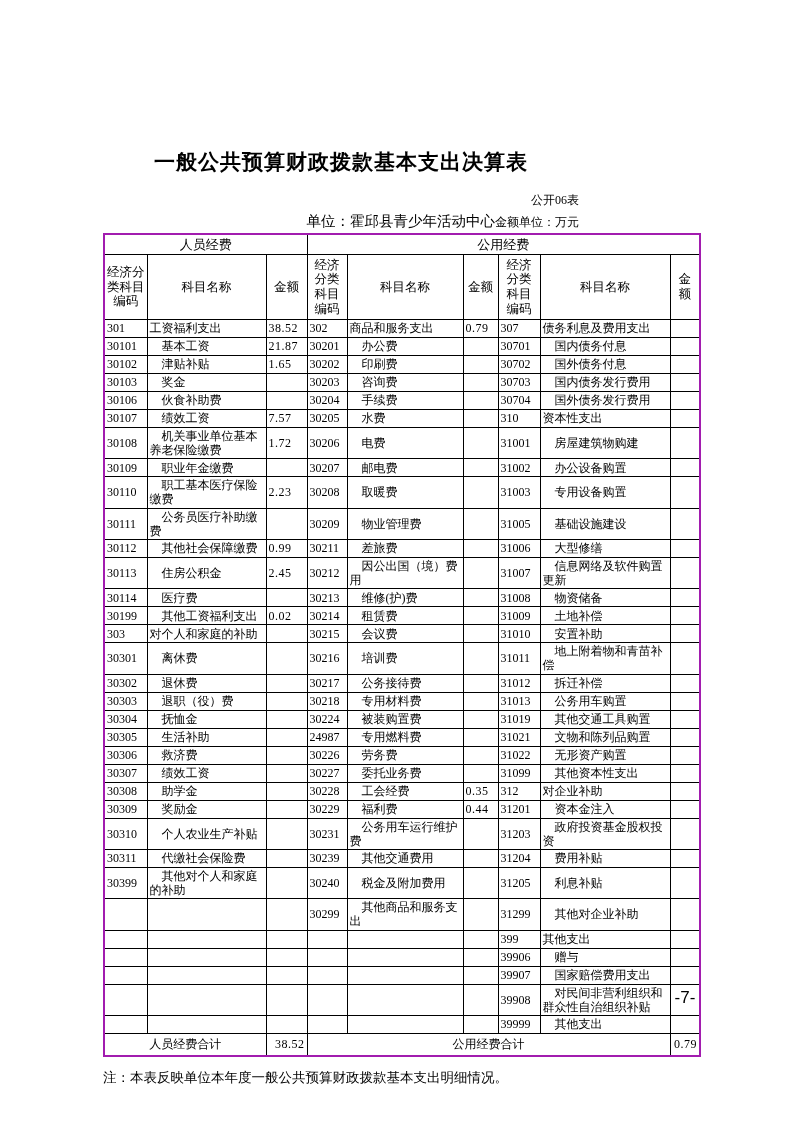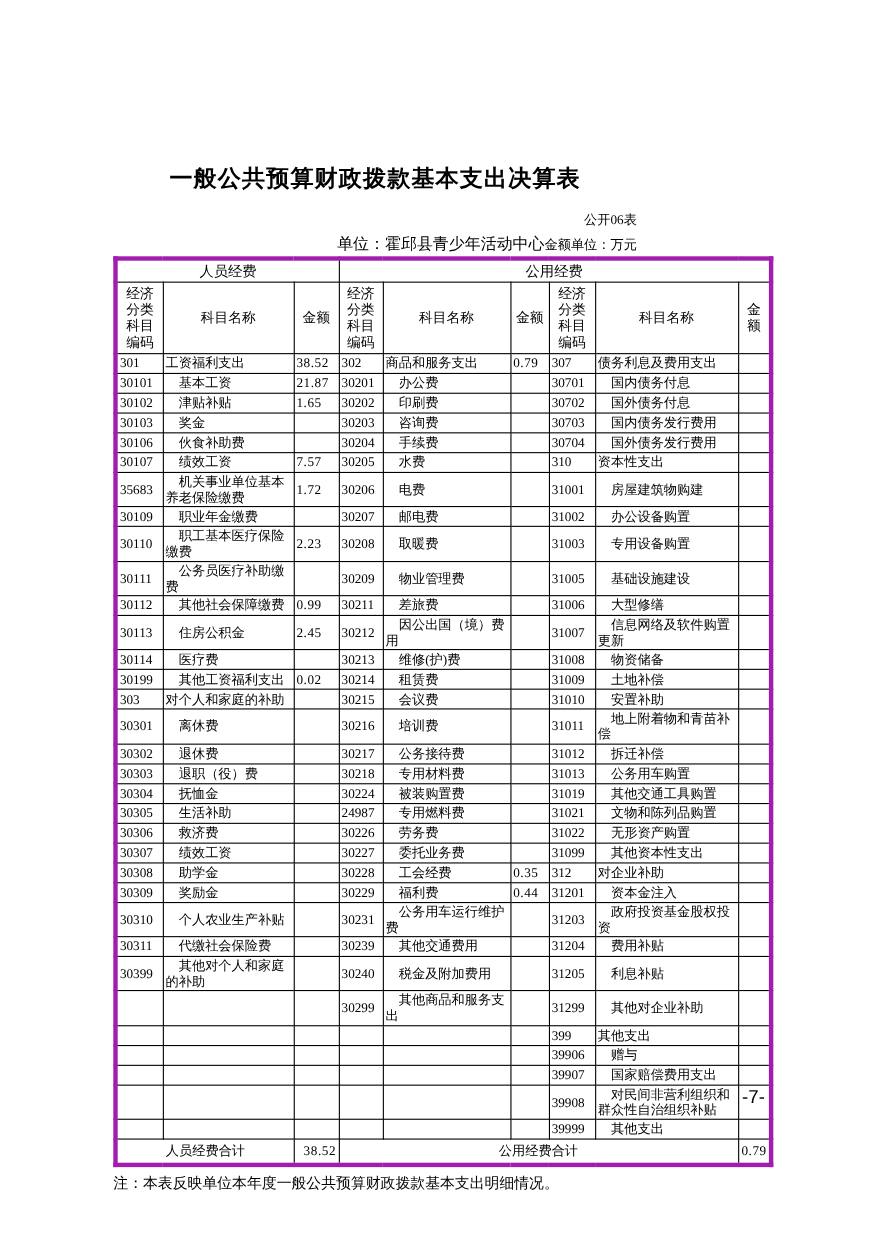--- a/index.html
+++ b/index.html
@@ -15,38 +15,38 @@
   }
   .meta-right{font-size:12px;text-align:right;margin-bottom:3px;}
   .meta-row{
     display:flex;justify-content:flex-end;align-items:flex-end;
     margin-bottom:2px;
   }
   .meta-row .unit{font-size:14.5px;}
   .meta-row .money-unit{font-size:12px;}
   table.budget{
     width:596px;border-collapse:collapse;table-layout:fixed;
-    border:4px solid #a21caf;
+    border:2px solid #a21caf;
   }
   table.budget th,table.budget td{
     border:1px solid #000;font-weight:normal;
     font-size:12px;line-height:1.18;padding:1px 2px;
     vertical-align:middle;overflow:hidden;
     word-break:break-all;
   }
   tr.group-header th{height:17px;text-align:center;font-size:13px;}
   tr.col-header th{height:62px;text-align:center;font-size:12.5px;}
   td.code{text-align:left;height:15px;}
   td.name{text-align:left;}
   td.name.sub{text-indent:1em;}
   td.amt{text-align:left;letter-spacing:0.5px;}
   tr.totals td{height:19px;}
   td.total-label{text-align:center;}
   td.total-amt{text-align:right;letter-spacing:0.5px;}
-  .note{font-size:13.5px;margin-top:6px;}
+  .note{font-size:13.5px;margin-top:12px;}
   .page-number{
     position:absolute;left:655px;top:988px;width:60px;text-align:center;
     font-size:17px;font-family:"Liberation Sans","DejaVu Sans",sans-serif;
   }
 </style>
 </head>
 <body>
 
 <div class="sheet">
 
@@ -149,21 +149,21 @@
           <td class="name sub">绩效工资</td>
           <td class="amt">7.57</td>
           <td class="code">30205</td>
           <td class="name sub">水费</td>
           <td class="amt"></td>
           <td class="code">310</td>
           <td class="name">资本性支出</td>
           <td class="amt"></td>
         </tr>
         <tr>
-          <td class="code">35683</td>
+          <td class="code">30108</td>
           <td class="name sub">机关事业单位基本养老保险缴费</td>
           <td class="amt">1.72</td>
           <td class="code">30206</td>
           <td class="name sub">电费</td>
           <td class="amt"></td>
           <td class="code">31001</td>
           <td class="name sub">房屋建筑物购建</td>
           <td class="amt"></td>
         </tr>
         <tr>

